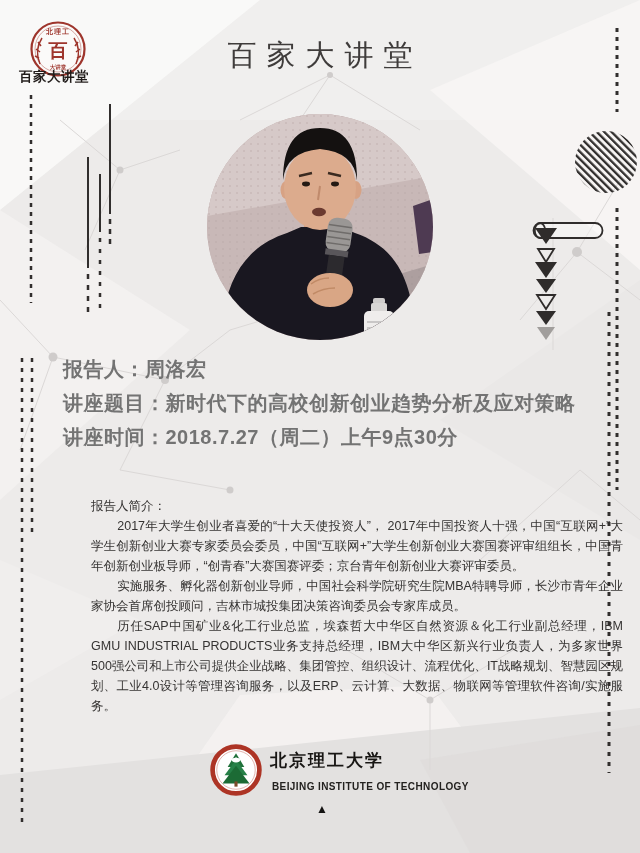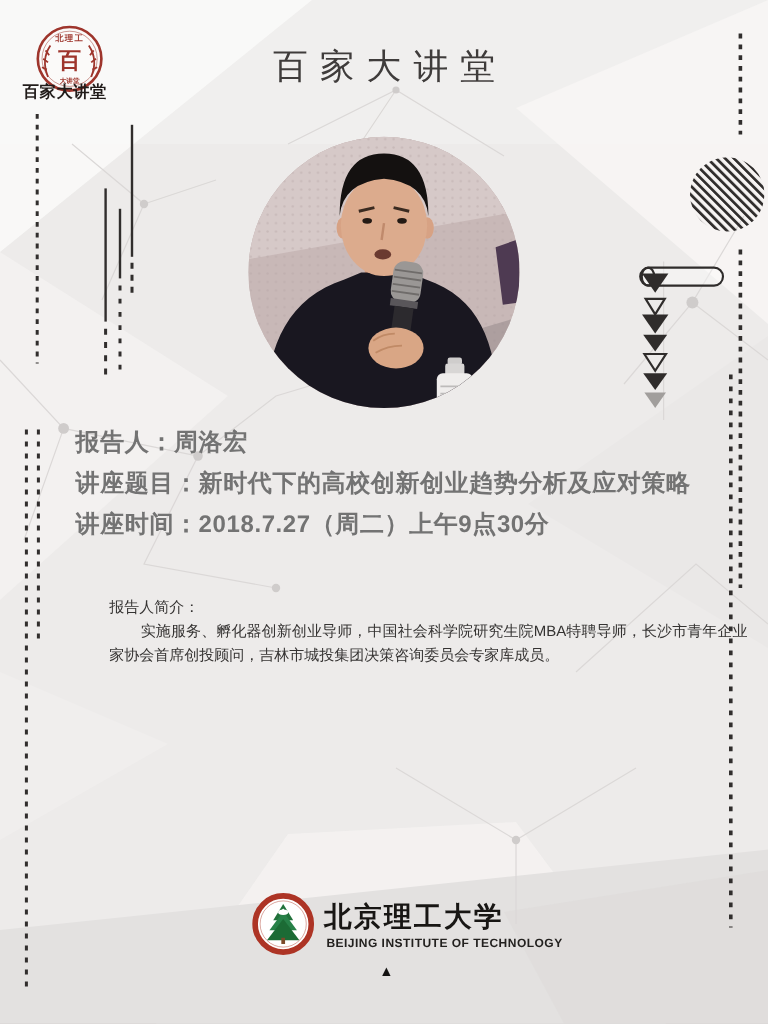--- a/index.html
+++ b/index.html
@@ -36,21 +36,21 @@
   .bio{
     position:absolute;left:55px;top:496px;width:532px;
     font-size:12.5px;line-height:20px;color:#353332;text-align:justify;margin-left:36px;
   }
   .bio p{margin:0;text-indent:2.1em;}
   .bio .bio-heading{text-indent:0;}
   
   .footer-logo{position:absolute;left:210px;top:744px;width:52px;height:52px;}
   .footer-cn{
     position:absolute;left:270px;top:749px;
-    font-family:"DejaVu Serif",serif;font-weight:900;font-size:23px;
+    font-family:"DejaVu Serif",serif;font-weight:900;font-size:17px;
     color:#181614;letter-spacing:2px;white-space:nowrap;
   }
   .footer-en{
     position:absolute;left:272px;top:781px;
     font-size:10px;font-weight:bold;color:#23211f;letter-spacing:.4px;white-space:nowrap;
   }
   .footer-arrow{
     position:absolute;left:316px;top:802px;font-size:12px;color:#141312;
   }
 </style>
@@ -198,21 +198,23 @@
   </svg>
 
   <div class="details">
     <div>报告人：周洛宏</div>
     <div>讲座题目：新时代下的高校创新创业趋势分析及应对策略</div>
     <div>讲座时间：2018.7.27（周二）上午9点30分</div>
   </div>
 
   <div class="bio">
     <p class="bio-heading">报告人简介：</p>
+    <p>2017年大学生创业者喜爱的“十大天使投资人”， 2017年中国投资人十强，中国“互联网+”大学生创新创业大赛专家委员会委员，中国“互联网+”大学生创新创业大赛国赛评审组组长，中国青年创新创业板导师，“创青春”大赛国赛评委；京台青年创新创业大赛评审委员。</p>
     <p>实施服务、孵化器创新创业导师，中国社会科学院研究生院MBA特聘导师，长沙市青年企业家协会首席创投顾问，吉林市城投集团决策咨询委员会专家库成员。</p>
+    <p>历任SAP中国矿业&amp;化工行业总监，埃森哲大中华区自然资源＆化工行业副总经理，IBM GMU INDUSTRIAL PRODUCTS业务支持总经理，IBM大中华区新兴行业负责人，为多家世界500强公司和上市公司提供企业战略、集团管控、组织设计、流程优化、IT战略规划、智慧园区规划、工业4.0设计等管理咨询服务，以及ERP、云计算、大数据、物联网等管理软件咨询/实施服务。</p>
   </div>
 
   <div class="footer-logo">
     <svg width="52" height="52" viewBox="0 0 50 50" xmlns="http://www.w3.org/2000/svg">
       <defs>
         <clipPath id="logoClip">
             <circle cx="25" cy="25" r="18.5"></circle>
           </clipPath>
       </defs>
       <circle cx="25" cy="25" r="22.5" fill="#ffffff" stroke-width="4.5" stroke="#ad3425"></circle>

